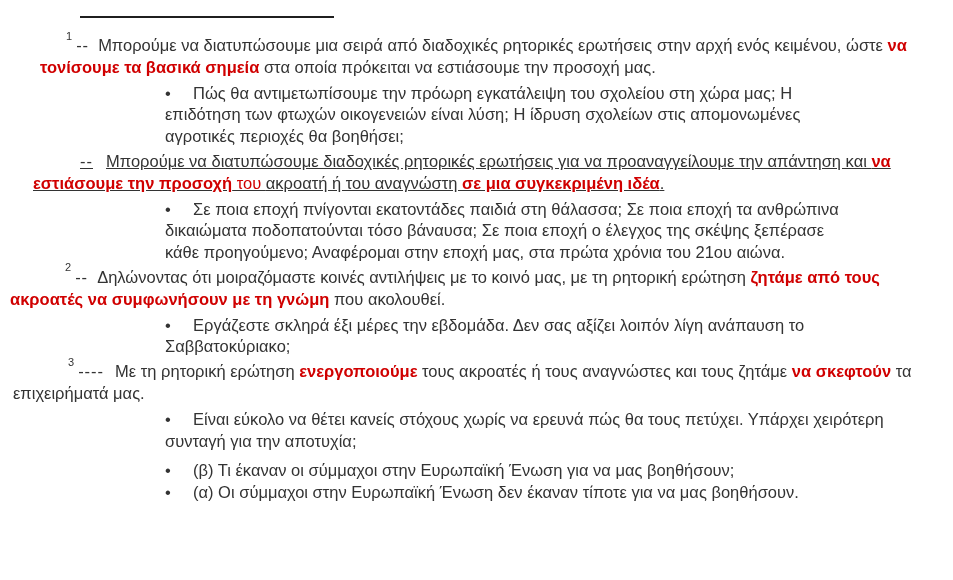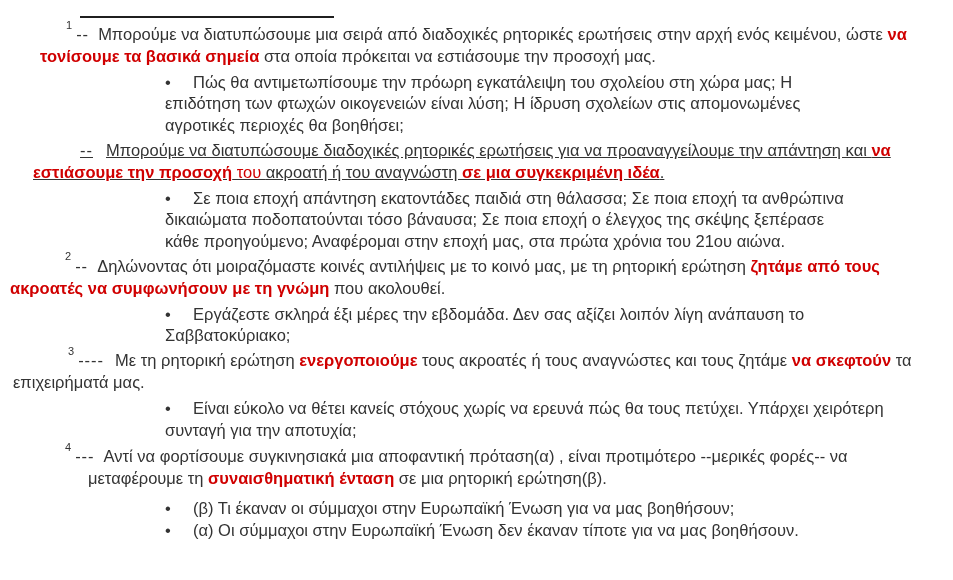--- a/index.html
+++ b/index.html
@@ -14,21 +14,21 @@
     background:var(--bg);
     color:var(--ink);
     font-family:"Liberation Sans","DejaVu Sans",sans-serif;
     font-size:16.5px;line-height:21.8px;
     position:relative;
   }
   .sep{
     position:absolute;left:80px;top:16px;width:254px;height:0;
     border-top:2px solid #1f1f1f;
   }
-  .content{padding-top:24px;}
+  .content{padding-top:35px;}
   .para{margin:0;}
   sup.fnref{
     font-size:11px;line-height:0;position:relative;top:-5px;margin-right:4px;
   }
   .dash{margin-right:9px;letter-spacing:1px;white-space:nowrap;}
   .fn1-p2 .dash{margin-right:13px;}
   .fn3-p .dash{margin-right:11px;}
   .rb{color:var(--red);font-weight:700;}
   .r{color:var(--red);}
   .fn1-p1{margin-left:40px;text-indent:26px;max-width:874px;}
@@ -61,21 +61,21 @@
       <span class="bullet-glyph">•</span><span>Πώς θα αντιμετωπίσουμε την πρόωρη εγκατάλειψη του σχολείου στη χώρα μας; Η επιδότηση των φτωχών οικογενειών είναι λύση; Η ίδρυση σχολείων στις απομονωμένες αγροτικές περιοχές θα βοηθήσει;</span>
     </div>
   </div>
 
   <div class="para fn1-p2">
     <span class="dash">--</span><span>Μπορούμε να διατυπώσουμε διαδοχικές ρητορικές ερωτήσεις για να προαναγγείλουμε την απάντηση και </span><span class="rb">να εστιάσουμε την προσοχή</span><span class="r"> του </span><span>ακροατή ή του αναγνώστη </span><span class="rb">σε μια συγκεκριμένη ιδέα</span><span>.</span>
   </div>
 
   <div class="bullets w2">
     <div class="bullet">
-      <span class="bullet-glyph">•</span><span>Σε ποια εποχή απάντηση εκατοντάδες παιδιά στη θάλασσα; Σε ποια εποχή τα ανθρώπινα δικαιώματα ποδοπατούνται τόσο βάναυσα; Σε ποια εποχή ο έλεγχος της σκέψης ξεπέρασε κάθε προηγούμενο; Αναφέρομαι στην εποχή μας, στα πρώτα χρόνια του 21ου αιώνα.</span>
+      <span class="bullet-glyph">•</span><span>Σε ποια εποχή πνίγονται εκατοντάδες παιδιά στη θάλασσα; Σε ποια εποχή τα ανθρώπινα δικαιώματα ποδοπατούνται τόσο βάναυσα; Σε ποια εποχή ο έλεγχος της σκέψης ξεπέρασε κάθε προηγούμενο; Αναφέρομαι στην εποχή μας, στα πρώτα χρόνια του 21ου αιώνα.</span>
     </div>
   </div>
 
   <div class="para fn2-p">
     <sup class="fnref">2</sup><span class="dash">--</span><span>Δηλώνοντας ότι μοιραζόμαστε κοινές αντιλήψεις με το κοινό μας, με τη ρητορική ερώτηση </span><span class="rb">ζητάμε από τους ακροατές να συμφωνήσουν με τη γνώμη</span><span> που ακολουθεί.</span>
   </div>
 
   <div class="bullets w3">
     <div class="bullet">
       <span class="bullet-glyph">•</span><span>Εργάζεστε σκληρά έξι μέρες την εβδομάδα. Δεν σας αξίζει λοιπόν λίγη ανάπαυση το Σαββατοκύριακο;</span>
@@ -85,23 +85,20 @@
   <div class="para fn3-p">
     <sup class="fnref">3</sup><span class="dash">----</span><span>Με τη ρητορική ερώτηση </span><span class="rb">ενεργοποιούμε</span><span> τους ακροατές ή τους αναγνώστες και τους ζητάμε </span><span class="rb">να σκεφτούν</span><span> τα επιχειρήματά μας.</span>
   </div>
 
   <div class="bullets w4">
     <div class="bullet">
       <span class="bullet-glyph">•</span><span>Είναι εύκολο να θέτει κανείς στόχους χωρίς να ερευνά πώς θα τους πετύχει. Υπάρχει χειρότερη συνταγή για την αποτυχία;</span>
     </div>
   </div>
 
-  <div class="para fn4-p">
-    <sup class="fnref">4</sup><span class="dash">---</span><span>Αντί να φορτίσουμε συγκινησιακά μια αποφαντική πρόταση(α) , είναι προτιμότερο --μερικές φορές-- να μεταφέρουμε τη </span><span class="rb">συναισθηματική ένταση</span><span> σε μια ρητορική ερώτηση(β).</span>
-  </div>
 
   <div class="bullets w5">
     <div class="bullet">
       <span class="bullet-glyph">•</span><span>(β) Τι έκαναν οι σύμμαχοι στην Ευρωπαϊκή Ένωση για να μας βοηθήσουν;</span>
     </div>
     <div class="bullet">
       <span class="bullet-glyph">•</span><span>(α)  Οι σύμμαχοι στην Ευρωπαϊκή Ένωση δεν έκαναν τίποτε για να μας βοηθήσουν.</span>
     </div>
   </div>
 

